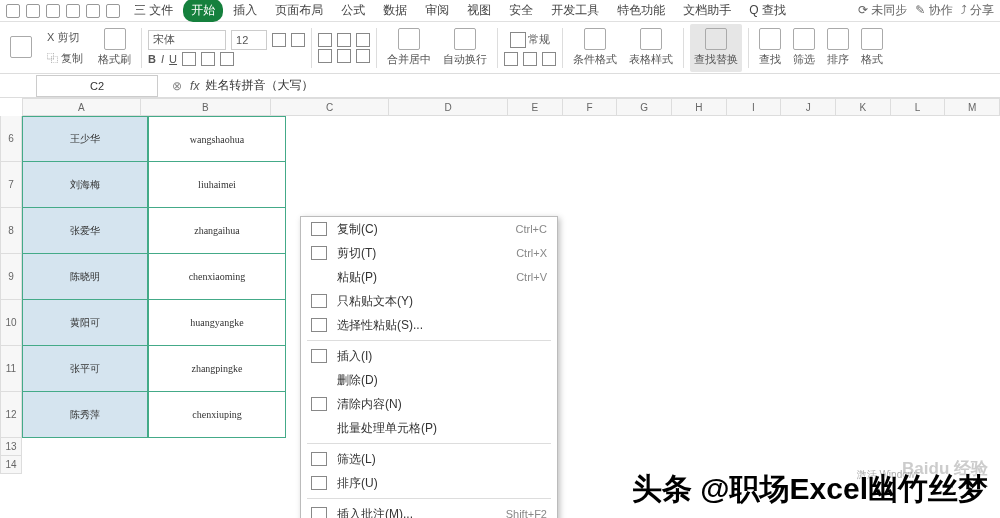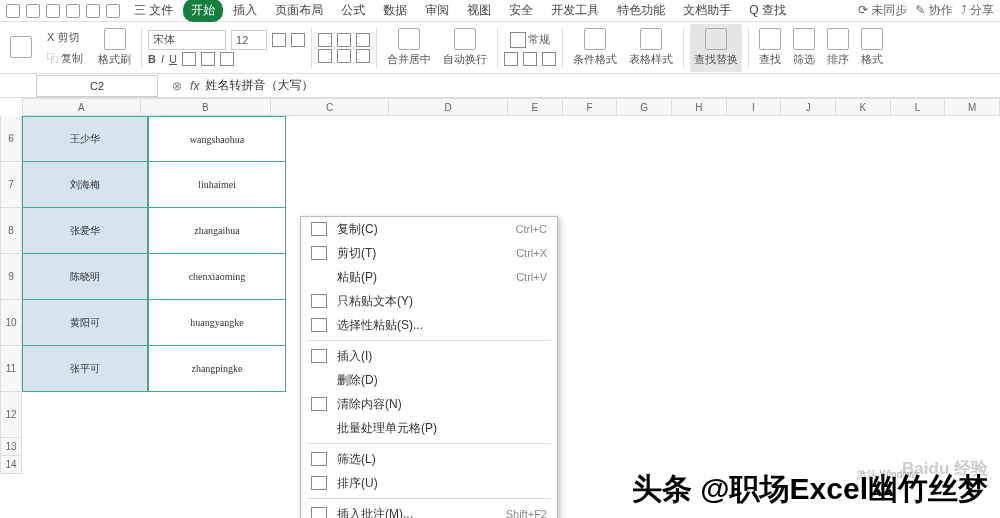--- a/index.html
+++ b/index.html
@@ -252,20 +252,24 @@
         <div class="cell b">chenxiaoming</div>
       </div>
       <div class="data-row">
         <div class="cell a">黄阳可</div>
         <div class="cell b">huangyangke</div>
       </div>
       <div class="data-row">
         <div class="cell a">张平可</div>
         <div class="cell b">zhangpingke</div>
       </div>
+      <div class="data-row">
+        <div class="cell a">陈秀萍</div>
+        <div class="cell b">chenxiuping</div>
+      </div>
     </div>
   <div class="sel-box"></div>
 
   <div class="ctx" id="ctx">
       <div class="ctx-item">
         <span class="ctx-icon"></span>
         <span class="ctx-label">复制(C)</span>
         <span class="ctx-key">Ctrl+C</span>
       </div>
       <div class="ctx-item">

